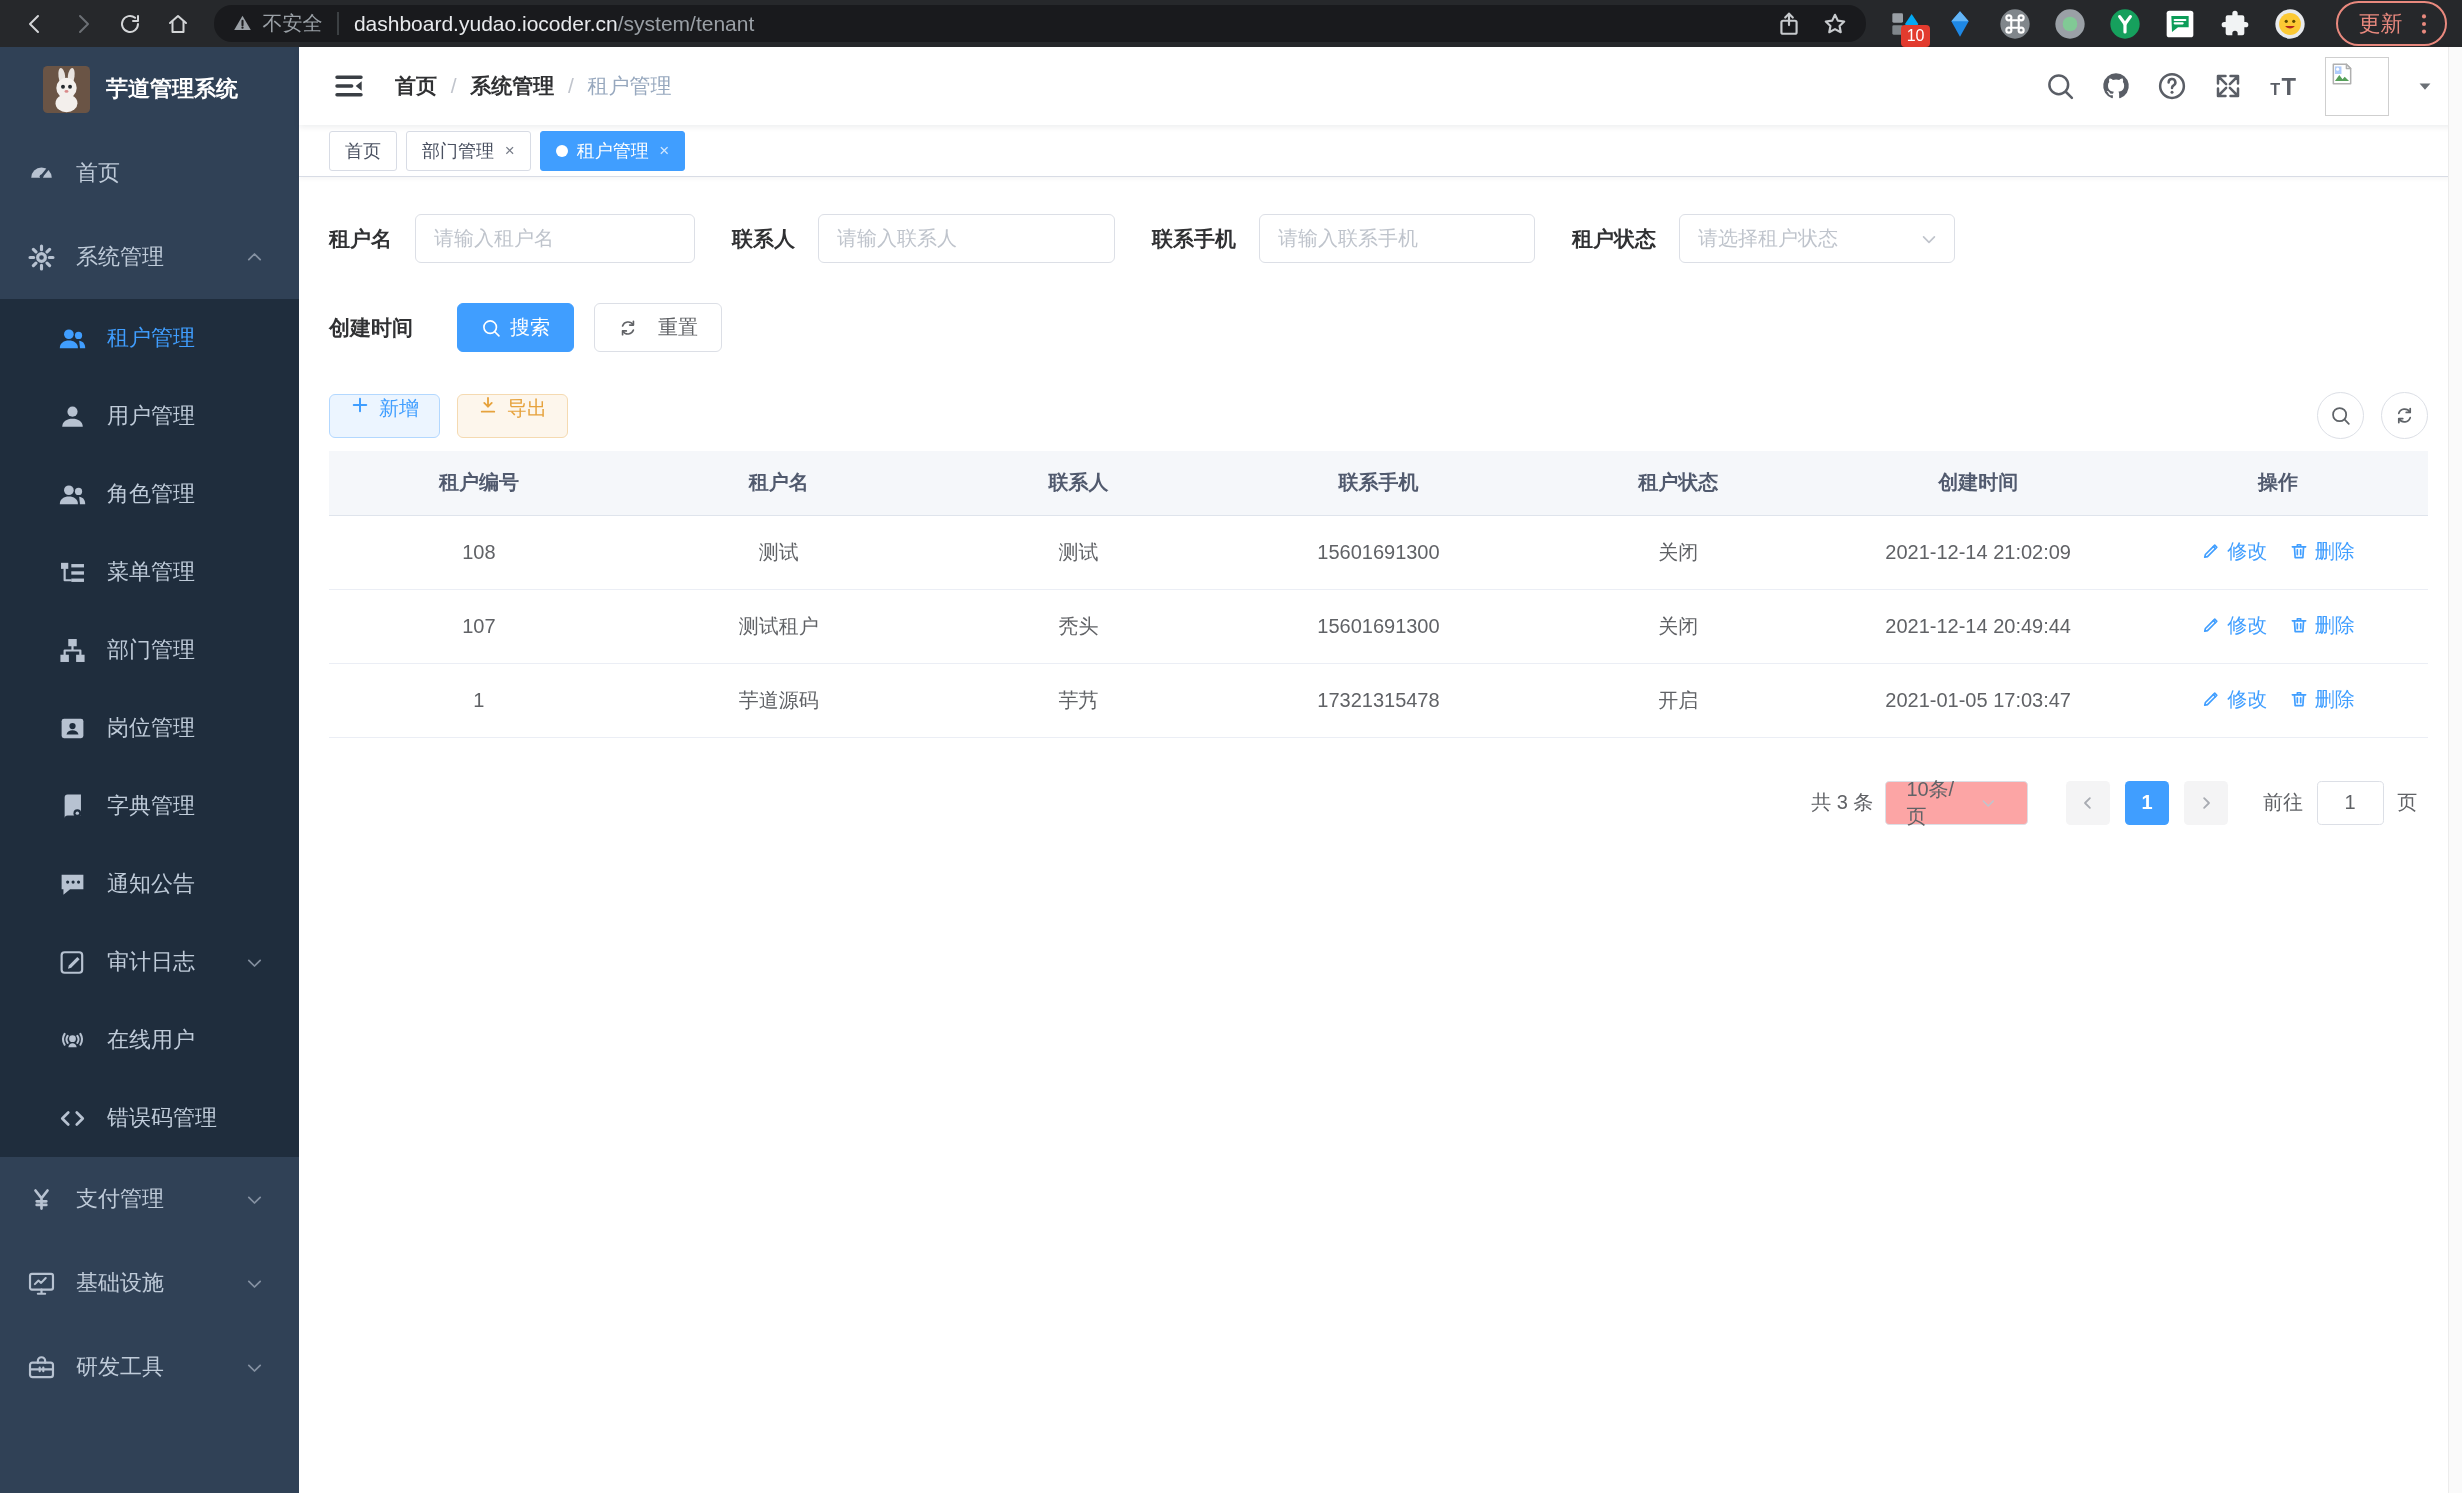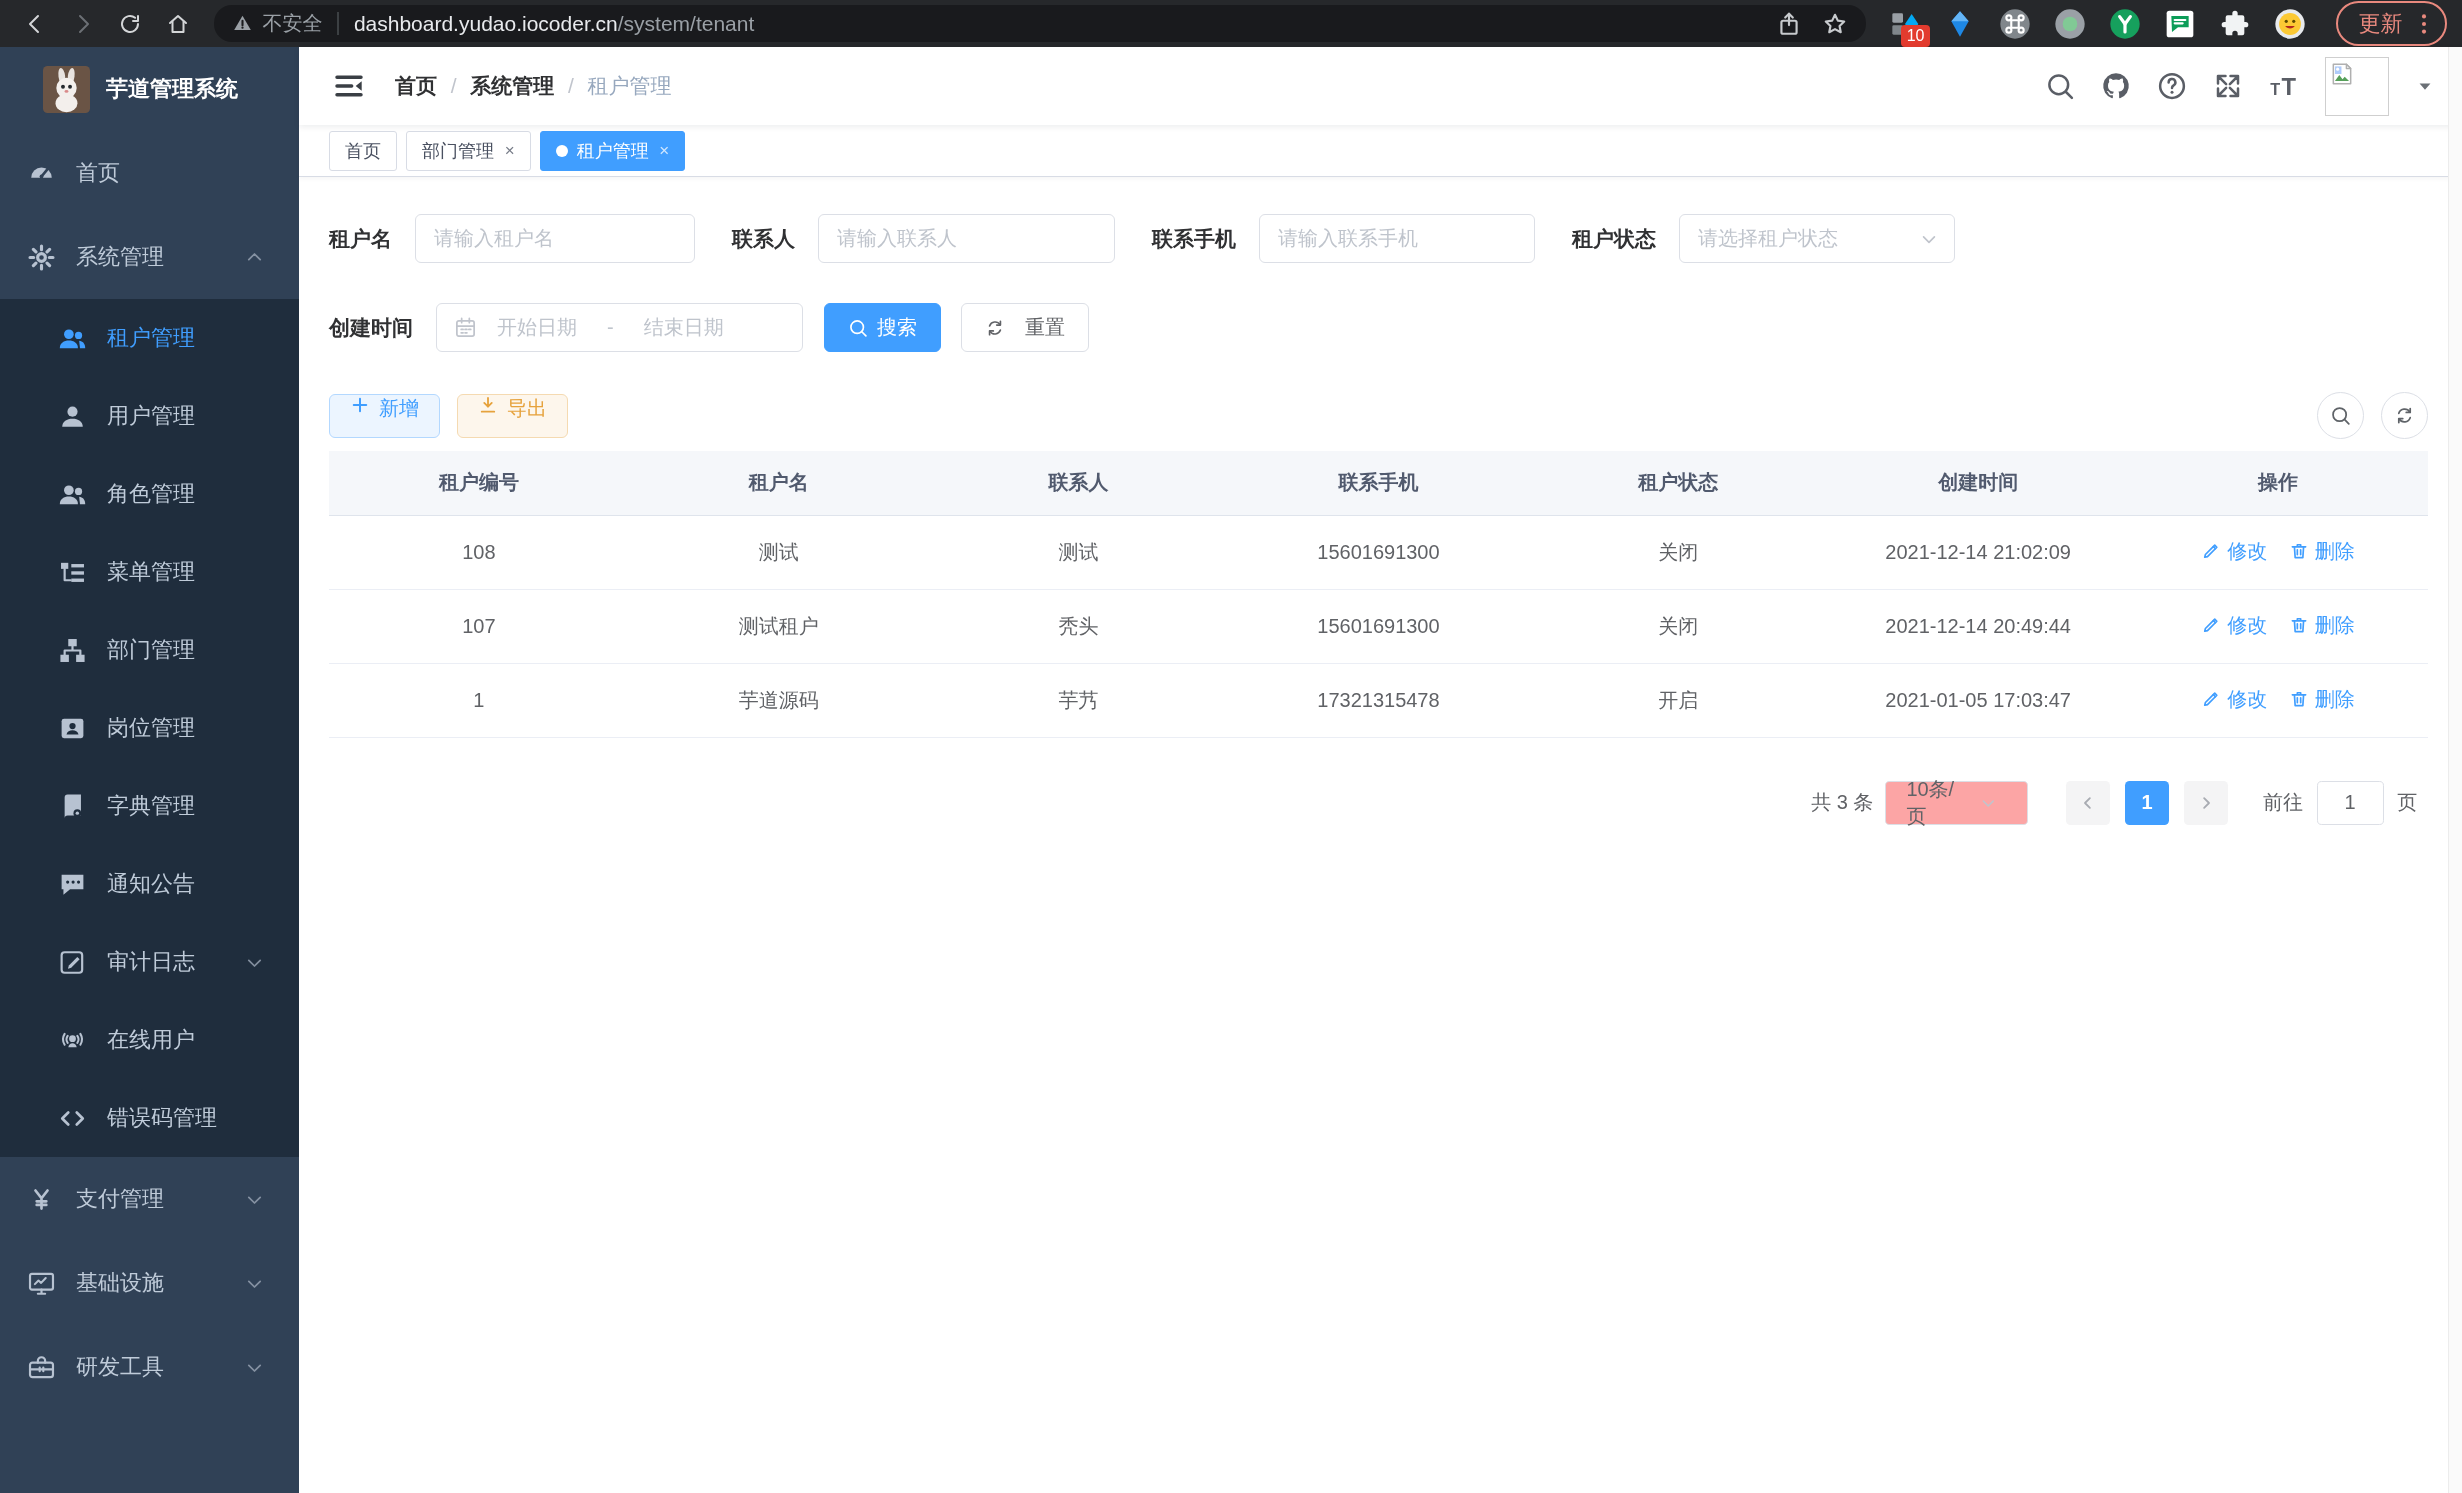--- a/index.html
+++ b/index.html
@@ -550,31 +550,20 @@
                   <path d="M5.5 9.5 12 16l6.5-6.5"></path>
                 </svg>
               </span>
           </div>
         </div>
       </div>
 
       <div class="form-row">
         <div class="fi" style="margin-right:21px">
           <label>创建时间</label>
-          <div class="date-box">
-            <span class="icon">
-                <svg viewBox="0 0 24 24" fill="none" stroke="currentColor" stroke-width="2" stroke-linecap="round" stroke-linejoin="round">
-                  <rect x="3" y="5" width="18" height="16" rx="2" stroke-width="1.8"></rect>
-                  <path d="M8 2.5V7M16 2.5V7M3 10.5h18M7.5 14h2M11.5 14h2M15.5 14h2M7.5 17.5h2M11.5 17.5h2" stroke-width="1.8"></path>
-                </svg>
-              </span>
-            <span class="ph">开始日期</span>
-            <span class="dash">-</span>
-            <span class="ph">结束日期</span>
-          </div>
         </div>
         <button class="btn btn-primary" style="margin-right:20px">
           <span class="icon">
               <svg viewBox="0 0 24 24" fill="none" stroke="currentColor" stroke-width="2" stroke-linecap="round" stroke-linejoin="round">
                 <circle cx="11" cy="11" r="7.5"></circle>
                 <path d="M16.8 16.8 21.5 21.5"></path>
               </svg>
             </span>
           <span>搜索</span>
         </button>

